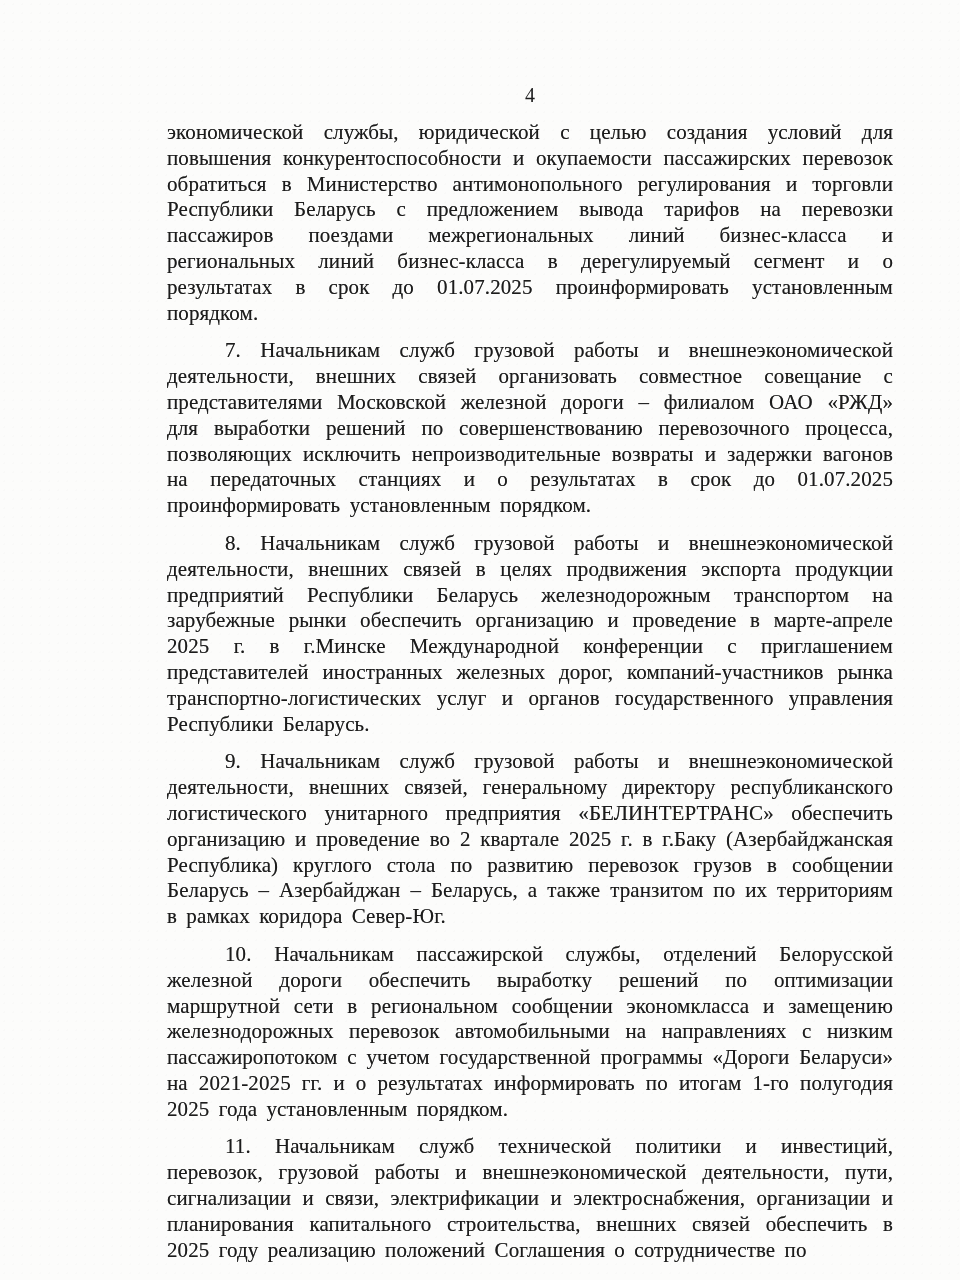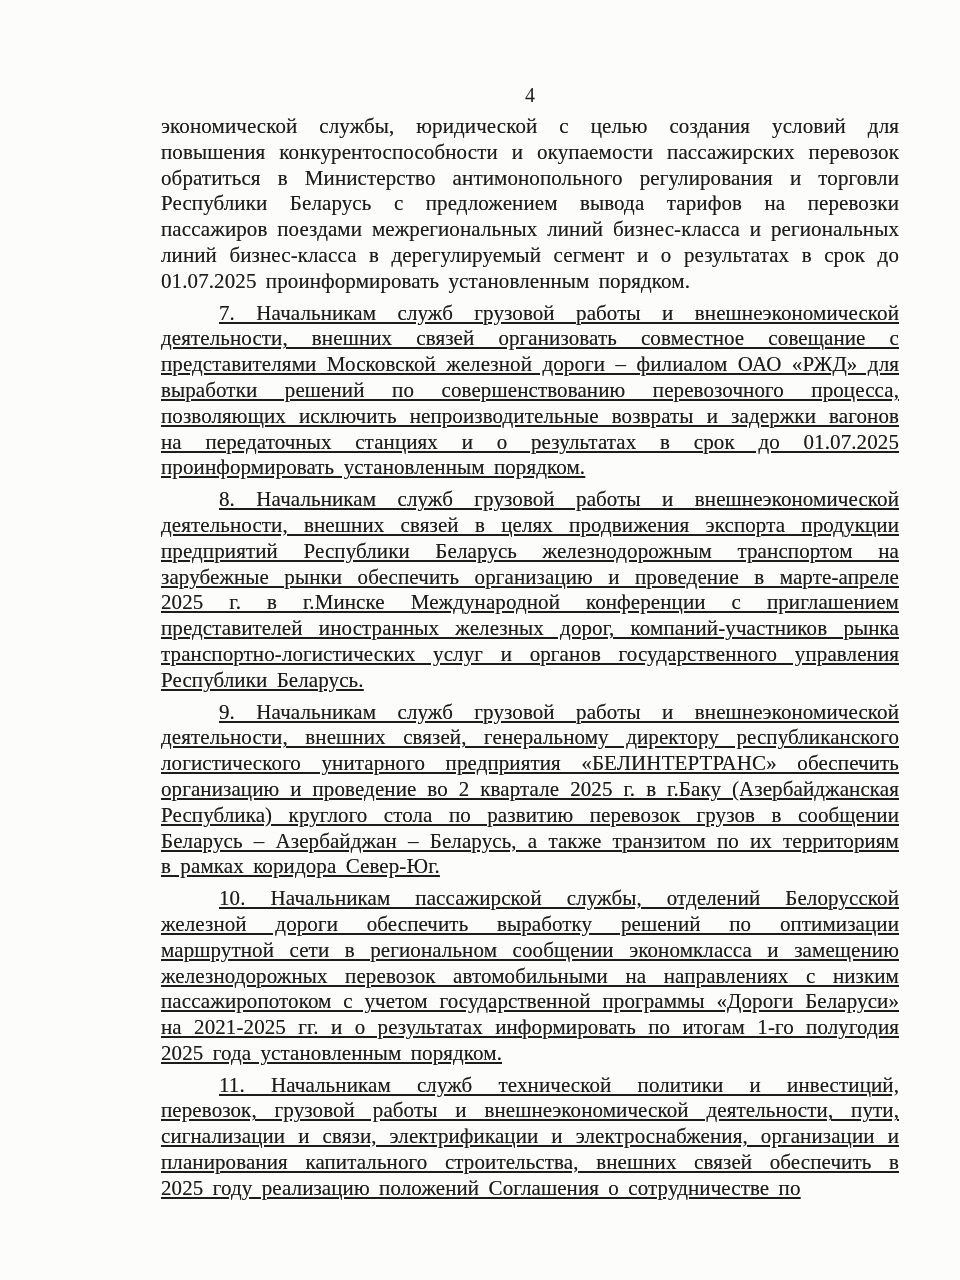--- a/index.html
+++ b/index.html
@@ -26,32 +26,31 @@
     color: #1c1c1c;
   }
   .page-number {
     text-align: center;
     font-size: 20px;
     line-height: 26px;
     margin: 0 0 5px 0;
     color: #1c1c1c;
   }
   .para {
-    margin: 6px;
+    margin: 12px;
     font-size: 21px;
     line-height: 25.8px;
     text-align: justify;
     word-spacing: 4px;
     letter-spacing: 0.1px;
     color: #1c1c1c;
     text-shadow: 0 0 0.4px rgba(20,20,20,0.55);
   }
   .para.indent {
     text-indent: 58px;
-    text-decoration: underline;
   }
 </style>
 </head>
 <body>
 
 <div class="scan-page">
   <div class="page-number">4</div>
 
   <p class="para">экономической службы, юридической с целью создания условий для повышения конкурентоспособности и окупаемости пассажирских перевозок обратиться в Министерство антимонопольного регулирования и торговли Республики Беларусь с предложением вывода тарифов на перевозки пассажиров поездами межрегиональных линий бизнес-класса и региональных линий бизнес-класса в дерегулируемый сегмент и о результатах в срок до 01.07.2025 проинформировать установленным порядком.</p>
 

